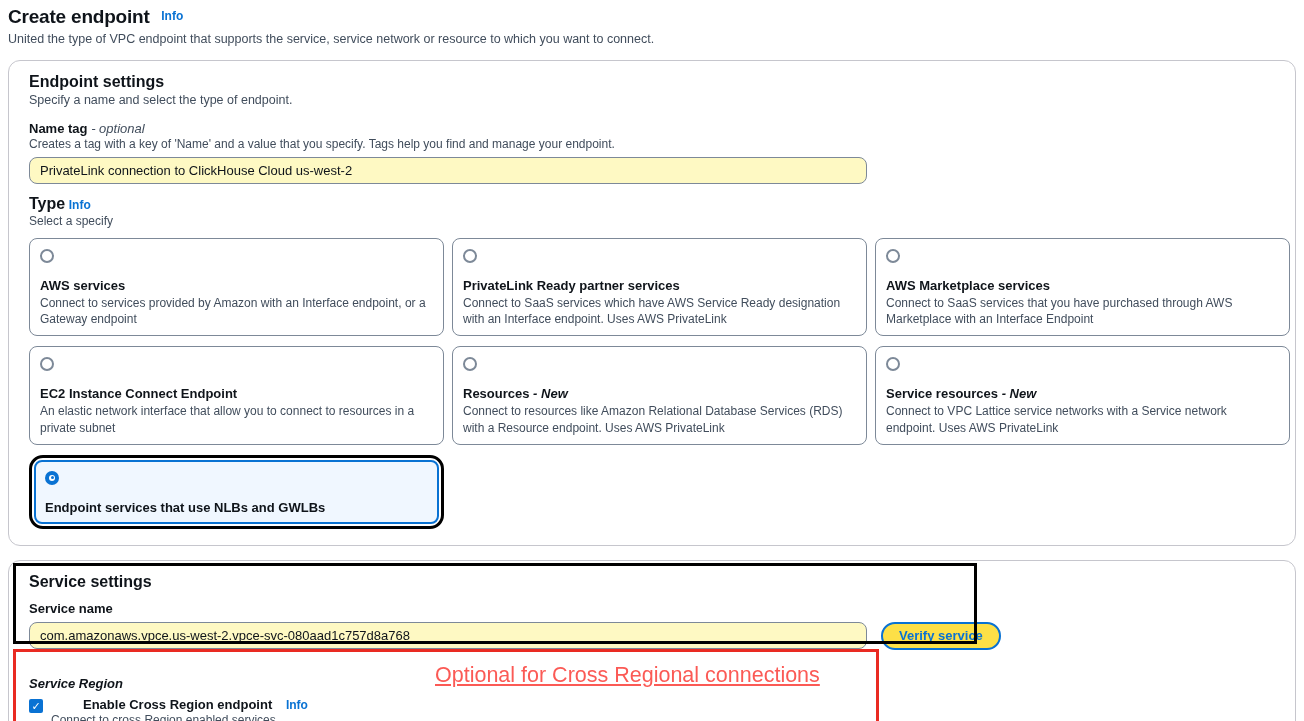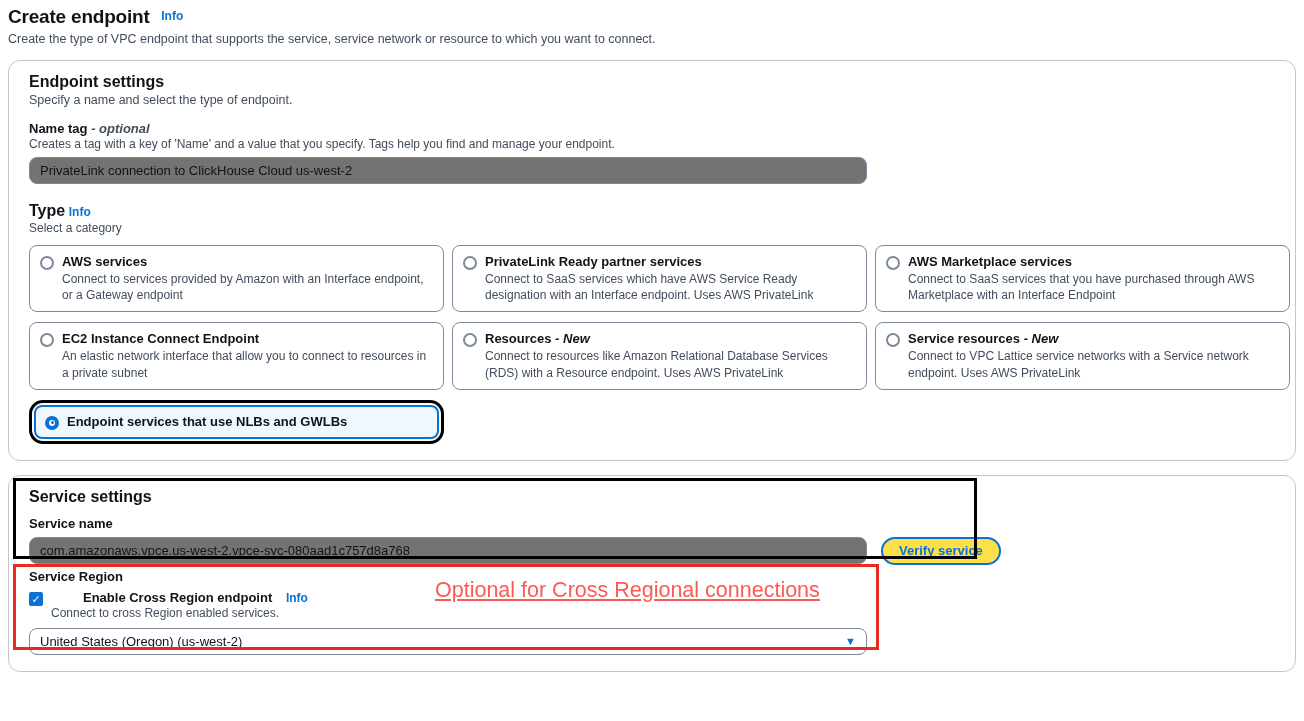--- a/index.html
+++ b/index.html
@@ -19,42 +19,42 @@
 
   
   .card {
     border:1px solid #c6c6cd; border-radius:12px; background:#fff;
     margin-top:14px; padding:12px 20px 16px 20px; position:relative;
   }
   .card h2 { font-size:16px; font-weight:700; }
   .card-desc { font-size:12.5px; color:#414d5c; margin-top:2px; }
 
   .field-label { font-weight:700; font-size:13px; margin-top:14px; }
-  .field-label .optional { font-weight:700; font-style:italic; color:#414d5c; }
+  .field-label .optional { font-weight:400; font-style:italic; color:#414d5c; }
   .field-help { font-size:12px; color:#414d5c; margin-top:1px; }
 
   .text-input {
     margin-top:6px; width:838px; height:27px;
     border:1px solid #7d8998; border-radius:8px;
-    padding:0 10px; font-size:13px; font-family:inherit; color:#0f141a; background:#737373;
+    padding:0 10px; font-size:13px; font-family:inherit; color:#0f141a; background:#fef9c3;
     display:block;
   }
 
-  .section-title { font-size:16px; font-weight:700; margin-top:18px; display:inline-block; }
+  .section-title { font-size:16px; font-weight:700; margin-top:11px; display:inline-block; }
   .section-sub { font-size:12px; color:#414d5c; margin-top:1px; }
 
   
   .tile-grid {
     margin-top:10px;
     display:grid; grid-template-columns:repeat(3, 415px); gap:10px 8px;
     align-items:stretch;
   }
   .tile {
     border:1px solid #7d8998; border-radius:8px; background:#fff;
-    padding:8px 12px 8px 10px; display:flex; gap:8px; cursor:pointer;
+    padding:8px 12px 8px 10px; display:flex; gap:15px; cursor:pointer;flex-direction:column;
   }
   .tile .radio {
     flex:0 0 auto; width:14px; height:14px; border:2px solid #7d8998; border-radius:50%;
     margin-top:2px; background:#fff;
   }
   .tile .tile-label { font-weight:700; font-size:13px; }
   .tile .tile-label .new { font-weight:700; font-style:italic; }
   .tile .tile-desc { font-size:12px; color:#414d5c; margin-top:2px; line-height:1.35; }
   .tile.selected { background:#f0f7ff; border:2px solid #0972d3; padding:7px 11px 7px 9px; }
   .tile.selected .radio {
@@ -105,39 +105,39 @@
   .overlay-rect { position:absolute; pointer-events:none; }
   .black-rect { border:3px solid #000; }
   .red-rect { border:3px solid #e92a22; }
 </style>
 </head>
 <body>
 
 <div class="page-header">
   <h1>Create endpoint</h1>
   <a class="info-link">Info</a>
-  <div class="page-subtitle">Create the type of VPC endpoint that supports the service, service network or resource to which you want to connect.</div>
+  <div class="page-subtitle">United the type of VPC endpoint that supports the service, service network or resource to which you want to connect.</div>
 </div>
 
 <div class="card">
   <h2>Endpoint settings</h2>
   <div class="card-desc">Specify a name and select the type of endpoint.</div>
 
   <div class="field-label">
     <span>Name tag</span>
     <span class="optional">- optional</span>
   </div>
   <div class="field-help">Creates a tag with a key of 'Name' and a value that you specify. Tags help you find and manage your endpoint.</div>
   <input class="text-input" type="text" value="PrivateLink connection to ClickHouse Cloud us-west-2" style="">
 
   <div>
     <span class="section-title">Type</span>
     <a class="info-link">Info</a>
   </div>
-  <div class="section-sub">Select a category</div>
+  <div class="section-sub">Select a specify</div>
 
   <div class="tile-grid">
 
     <div class="tile">
       <span class="radio"></span>
       <span>
         <div class="tile-label">AWS services</div>
         <div class="tile-desc">Connect to services provided by Amazon with an Interface endpoint, or a Gateway endpoint</div>
       </span>
     </div>
@@ -204,21 +204,21 @@
 <div class="card">
 
   <h2>Service settings</h2>
 
   <div class="field-label" style="margin-top:10px;">Service name</div>
   <div class="service-name-row">
     <input class="text-input" type="text" value="com.amazonaws.vpce.us-west-2.vpce-svc-080aad1c757d8a768" style="">
     <button class="verify-btn">Verify service</button>
   </div>
 
-  <div class="field-label" style="margin-top:4px;">Service Region</div>
+  <div class="field-label" style="margin-top:26px;font-style:italic;">Service Region</div>
 
   <div class="checkbox-row">
     <span class="checkbox">✓</span>
     <span>
       <span class="checkbox-label">
         <span>Enable Cross Region endpoint</span>
         <a class="info-link">Info</a>
       </span>
       <div class="checkbox-help">Connect to cross Region enabled services.</div>
     </span>

